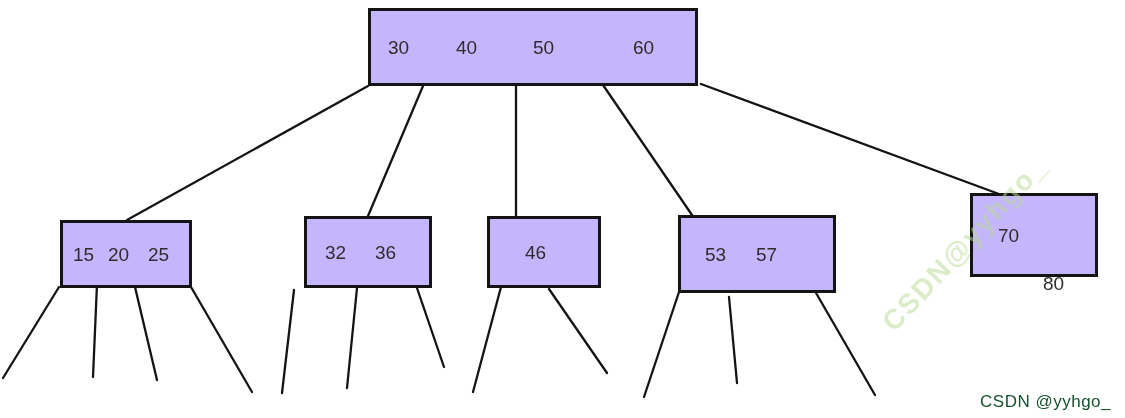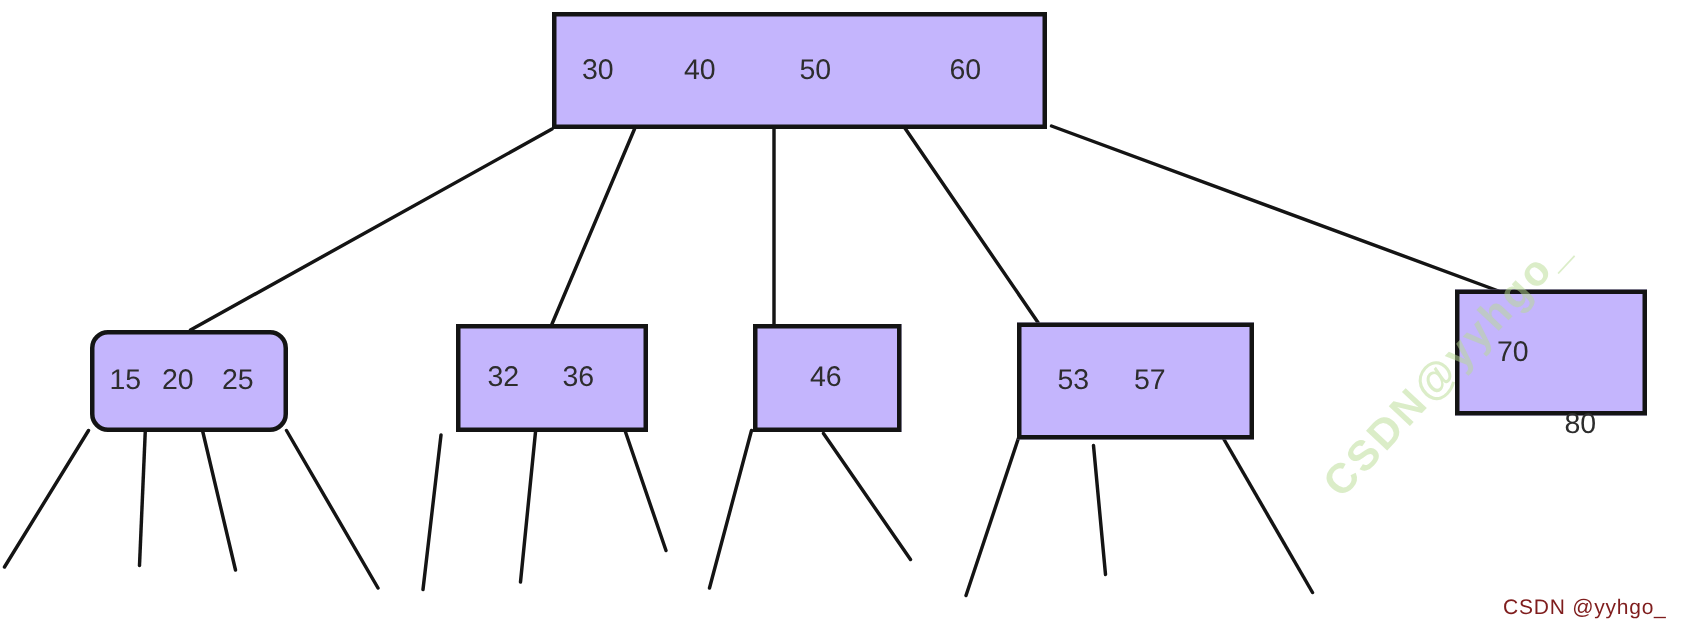--- a/index.html
+++ b/index.html
@@ -50,22 +50,22 @@
     font-weight: bold;
     letter-spacing: 2px;
     color: rgba(183, 219, 146, 0.50);
     pointer-events: none;
     user-select: none;
   }
   .credit {
     position: absolute;
     right: 14px;
     bottom: 6px;
-    font-size: 14px;
-    color: #7f1d1d;
+    font-size: 17px;
+    color: #14532d;
     letter-spacing: 0.5px;
   }
 </style>
 </head>
 <body>
 
 <div class="canvas">
   <svg class="edges" id="edges-svg" viewBox="0 0 1125 418" xmlns="http://www.w3.org/2000/svg">
       <line x1="368" y1="86" x2="127" y2="220" stroke="#141414" stroke-width="2.3" stroke-linecap="round"></line>
       <line x1="423" y1="86" x2="368" y2="216" stroke="#141414" stroke-width="2.3" stroke-linecap="round"></line>
@@ -85,30 +85,30 @@
       <line x1="729" y1="297" x2="737" y2="383" stroke="#141414" stroke-width="2.3" stroke-linecap="round"></line>
       <line x1="812" y1="286" x2="875" y2="395" stroke="#141414" stroke-width="2.3" stroke-linecap="round"></line>
     </svg>
   <div id="nodes-layer">
       <div class="node" style="left: 368px; top: 8px; width: 330px; height: 78px;">
         <span class="key" style="left: 17px;">30</span>
         <span class="key" style="left: 85px;">40</span>
         <span class="key" style="left: 162px;">50</span>
         <span class="key" style="left: 262px;">60</span>
       </div>
-      <div class="node" style="left: 60px; top: 220px; width: 132px; height: 68px; border-radius: 12px;">
+      <div class="node" style="left: 60px; top: 220px; width: 132px; height: 68px;">
         <span class="key" style="left: 10px;">15</span>
         <span class="key" style="left: 45px;">20</span>
         <span class="key" style="left: 85px; text-align: center;">25</span>
       </div>
       <div class="node" style="left: 304px; top: 216px; width: 128px; height: 72px;">
         <span class="key" style="left: 18px;">32</span>
         <span class="key" style="left: 68px;">36</span>
       </div>
-      <div class="node" style="left: 502px; top: 216px; width: 99px; height: 72px;">
+      <div class="node" style="left: 487px; top: 216px; width: 114px; height: 72px;">
         <span class="key" style="left: 35px;">46</span>
       </div>
       <div class="node" style="left: 678px; top: 215px; width: 158px; height: 78px;">
         <span class="key" style="left: 24px;">53</span>
         <span class="key" style="left: 75px;">57</span>
       </div>
       <div class="node" style="left: 970px; top: 193px; width: 128px; height: 84px;">
         <span class="key" style="left: 25px;">70</span>
         <span class="key" style="left: 70px; margin-top: 48px;">80</span>
       </div>

